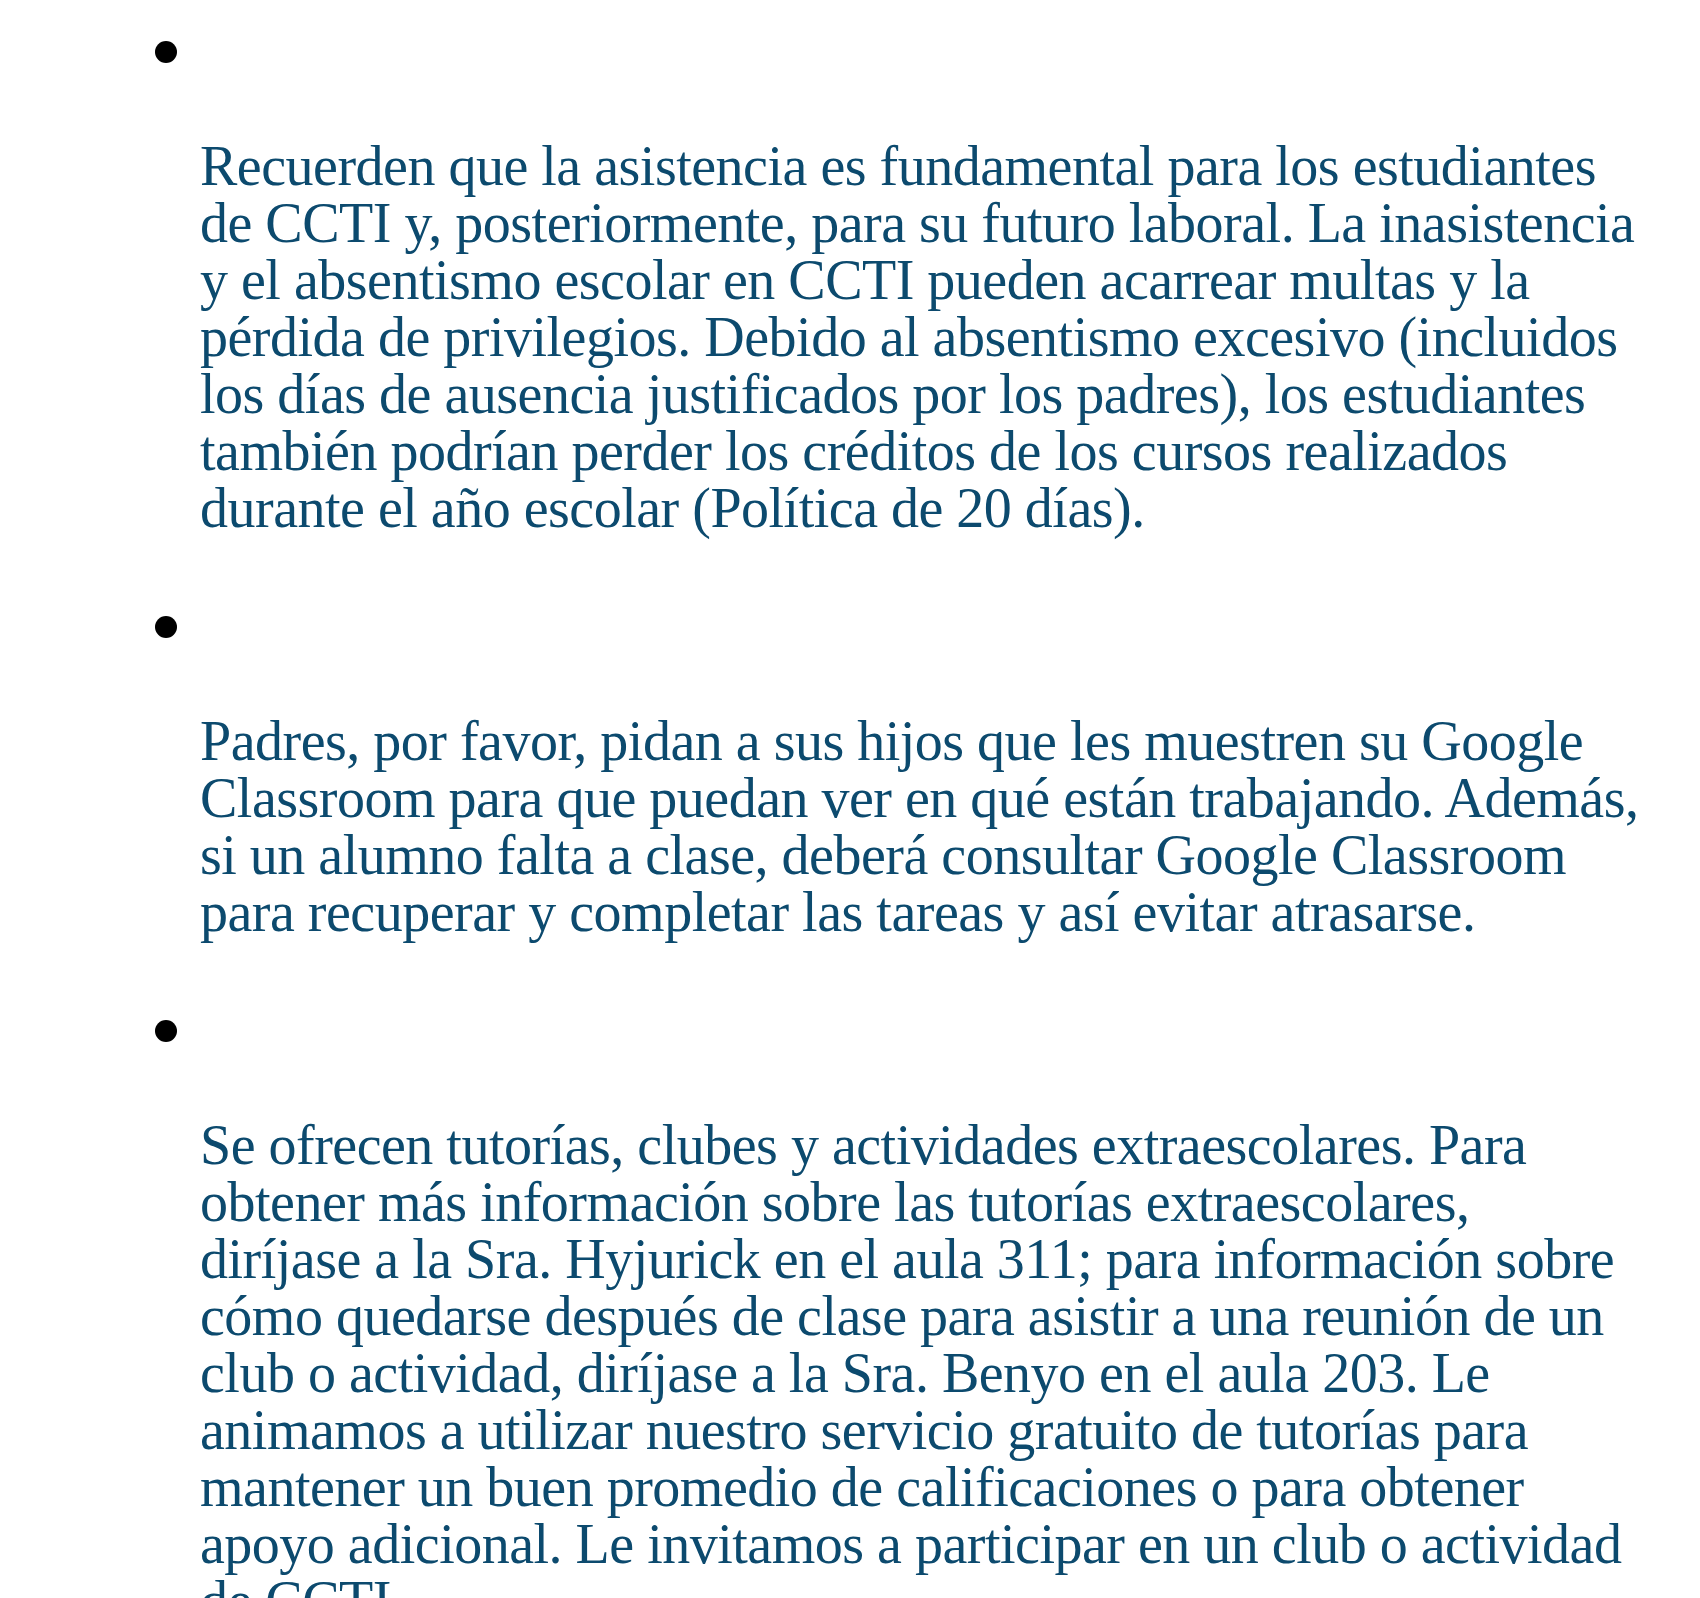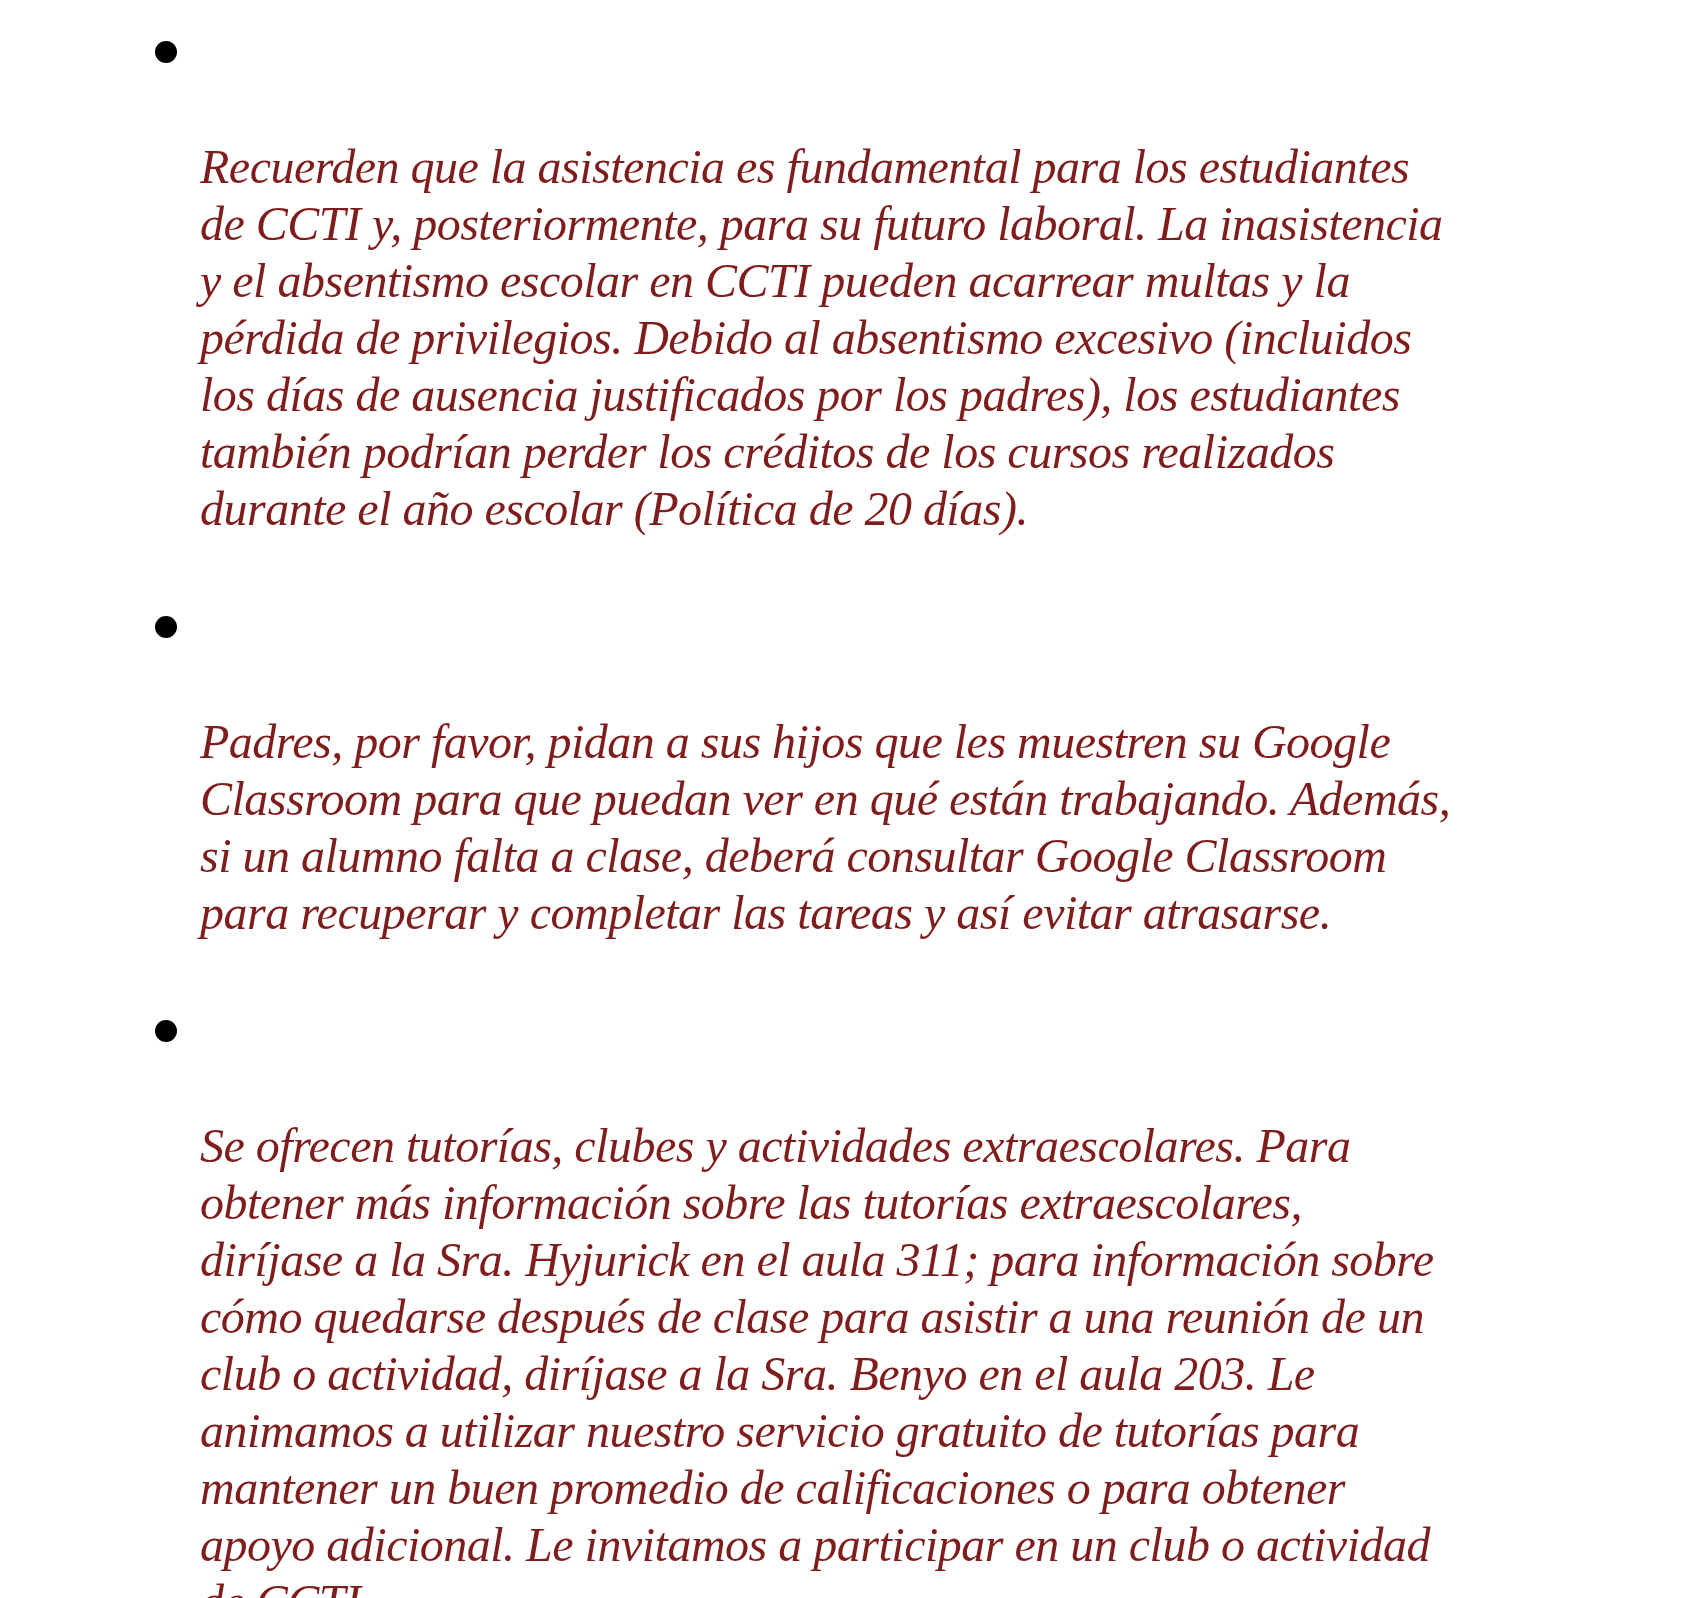--- a/index.html
+++ b/index.html
@@ -21,27 +21,26 @@
     padding: 24px 0 0 0;
     background: #ffffff;
   }
   ul.bullet-list {
     list-style: none;
     margin: 0;
     padding: 0 4px 0 200px;
   }
   ul.bullet-list li {
     position: relative;
-    font-size: 48px;
+    font-size: 56px;
     line-height: 57px;
     letter-spacing: -0.5px;
     white-space: pre-line;
     margin: 0 0 62px 0;
-    color: #7f1d1d;
-    font-style: italic;
+    color: #0c4a6e;
   }
   ul.bullet-list li:last-child {
     margin-bottom: 0;
   }
   ul.bullet-list li .bullet-dot {
     position: absolute;
     left: -45px;
     top: 17px;
     width: 22px;
     height: 22px;

